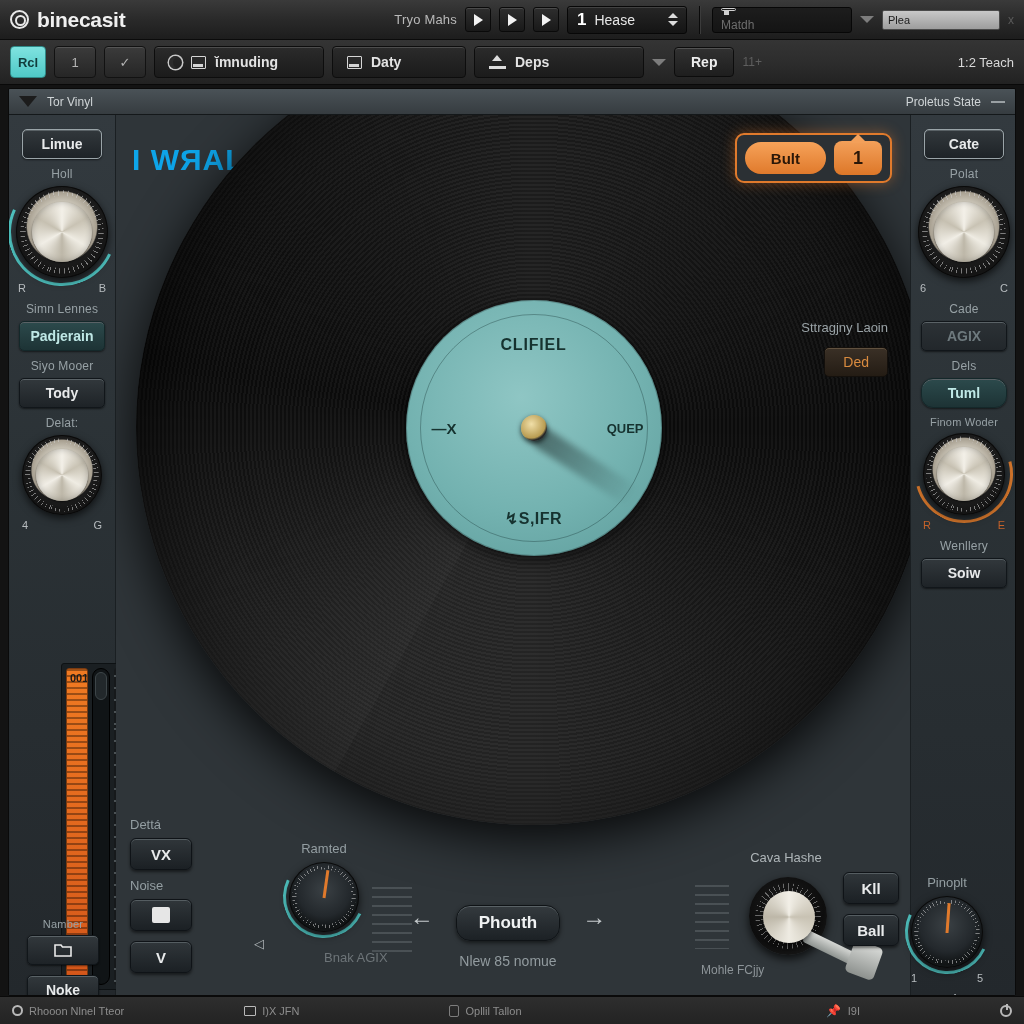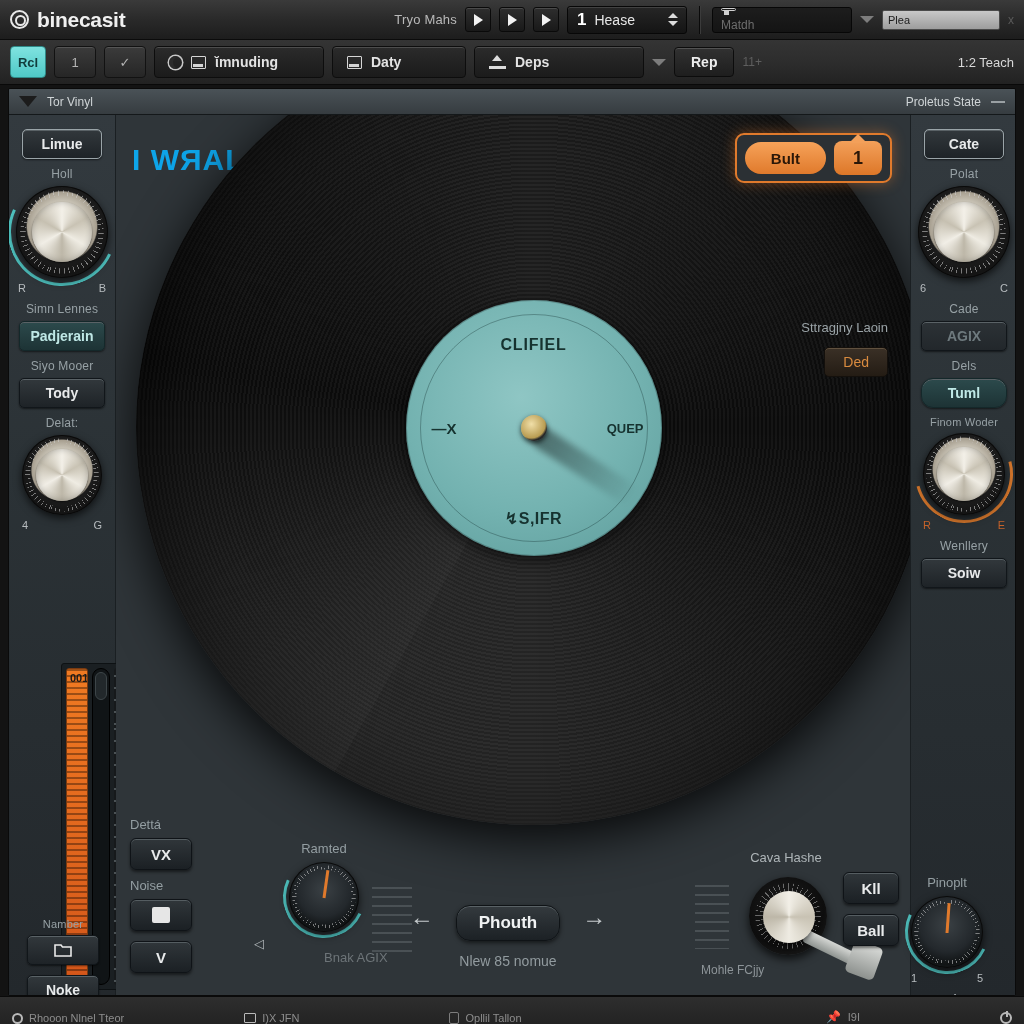--- a/index.html
+++ b/index.html
@@ -353,21 +353,21 @@
     position:absolute; left:16px; top:18px; width:40px; height:72px;
     background: repeating-linear-gradient(180deg, #5c6367 0 2px, rgba(0,0,0,0) 2px 9px);
     opacity:.6;
   }
 
   
   .statusbar {
     position:absolute; left:0; bottom:0; width:1024px; height:28px;
     background:linear-gradient(180deg,#2e2e2e,#232323);
     border-top:1px solid #0a0a0a;
-    display:flex; align-items:flex-end; gap:10px; padding:0 12px;
+    display:flex; align-items:center; gap:10px; padding:0 12px;
     color:#8d8d8d; font-size:11px;
   }
   .sb-item { display:flex; align-items:center; gap:6px; }
   .sb-dot { width:11px;height:11px;border-radius:50%;border:2px solid #b9b9b9; }
   .sb-sq { width:12px;height:10px;border:1.5px solid #b9b9b9;border-radius:1px; }
   .sb-sq2 { width:10px;height:12px;border:1.5px solid #7d7d7d;border-radius:2px; }
   .sb-gap { flex:1; }
   .sb-pin { color:#b9b9b9; font-size:12px; }
   .sb-circ { width:12px;height:12px;border-radius:50%;border:2px solid #b9b9b9;position:relative; }
   .sb-circ::after{content:"";position:absolute;left:4px;top:-3px;width:2px;height:6px;background:#b9b9b9;}

